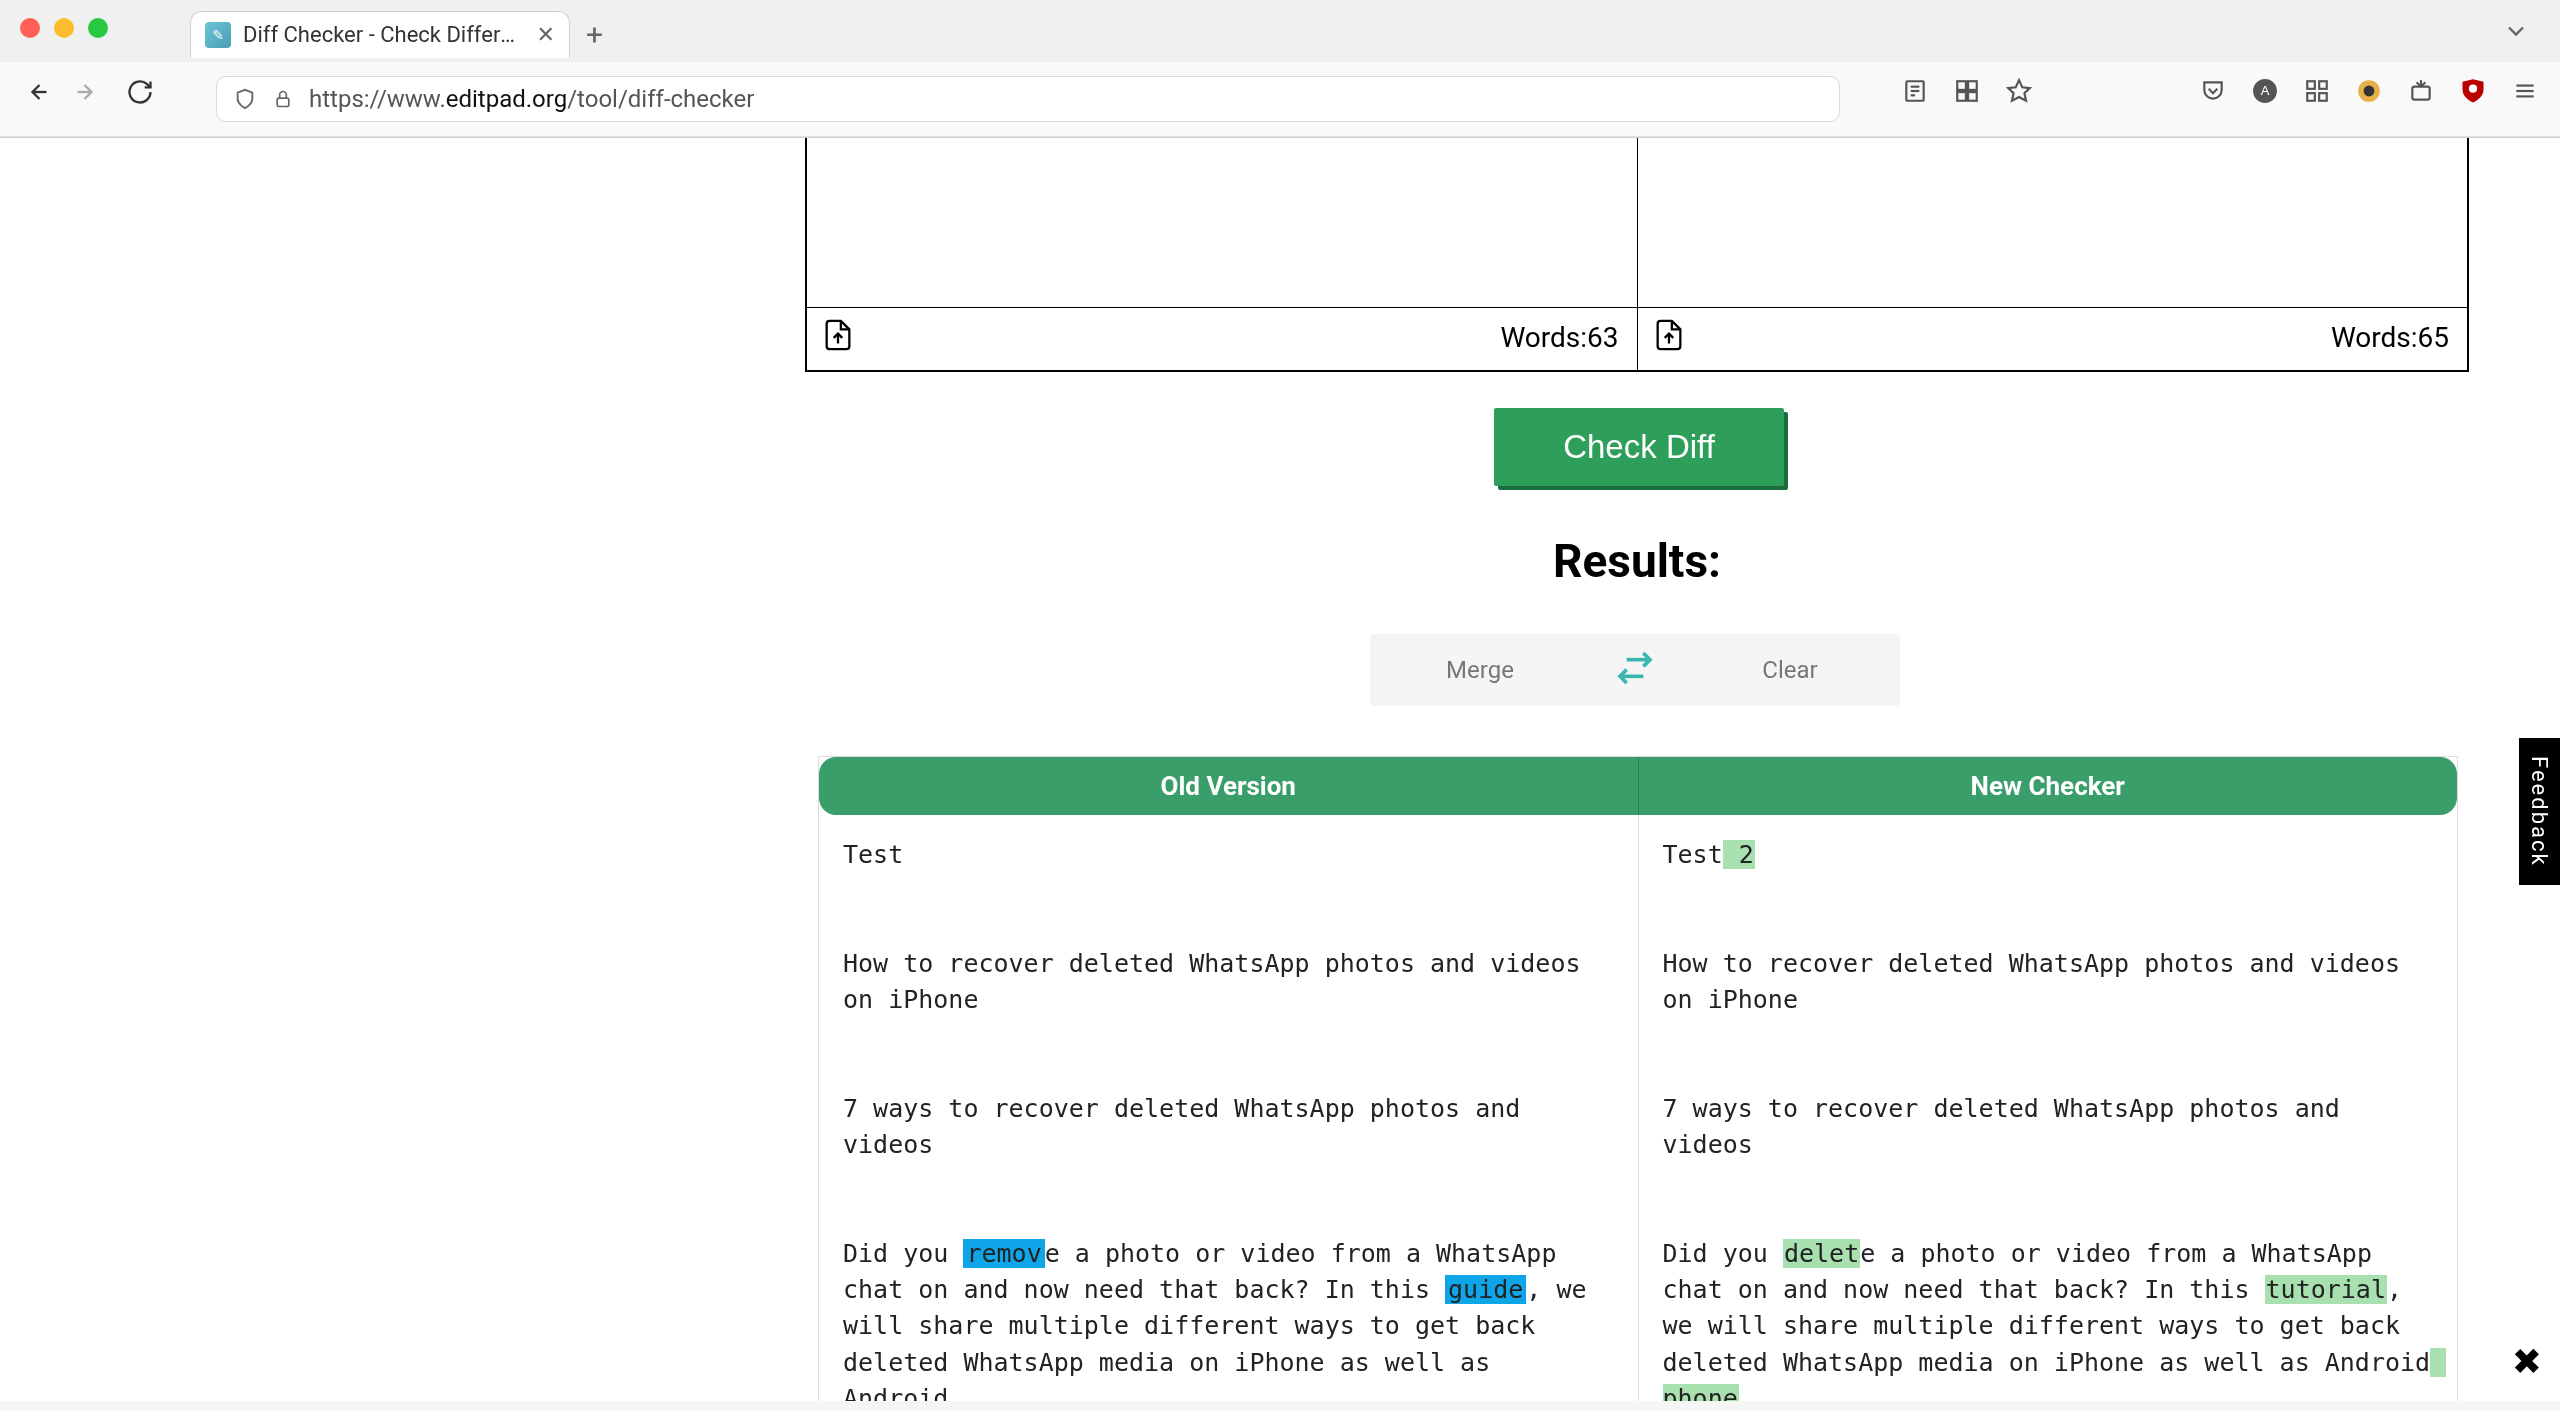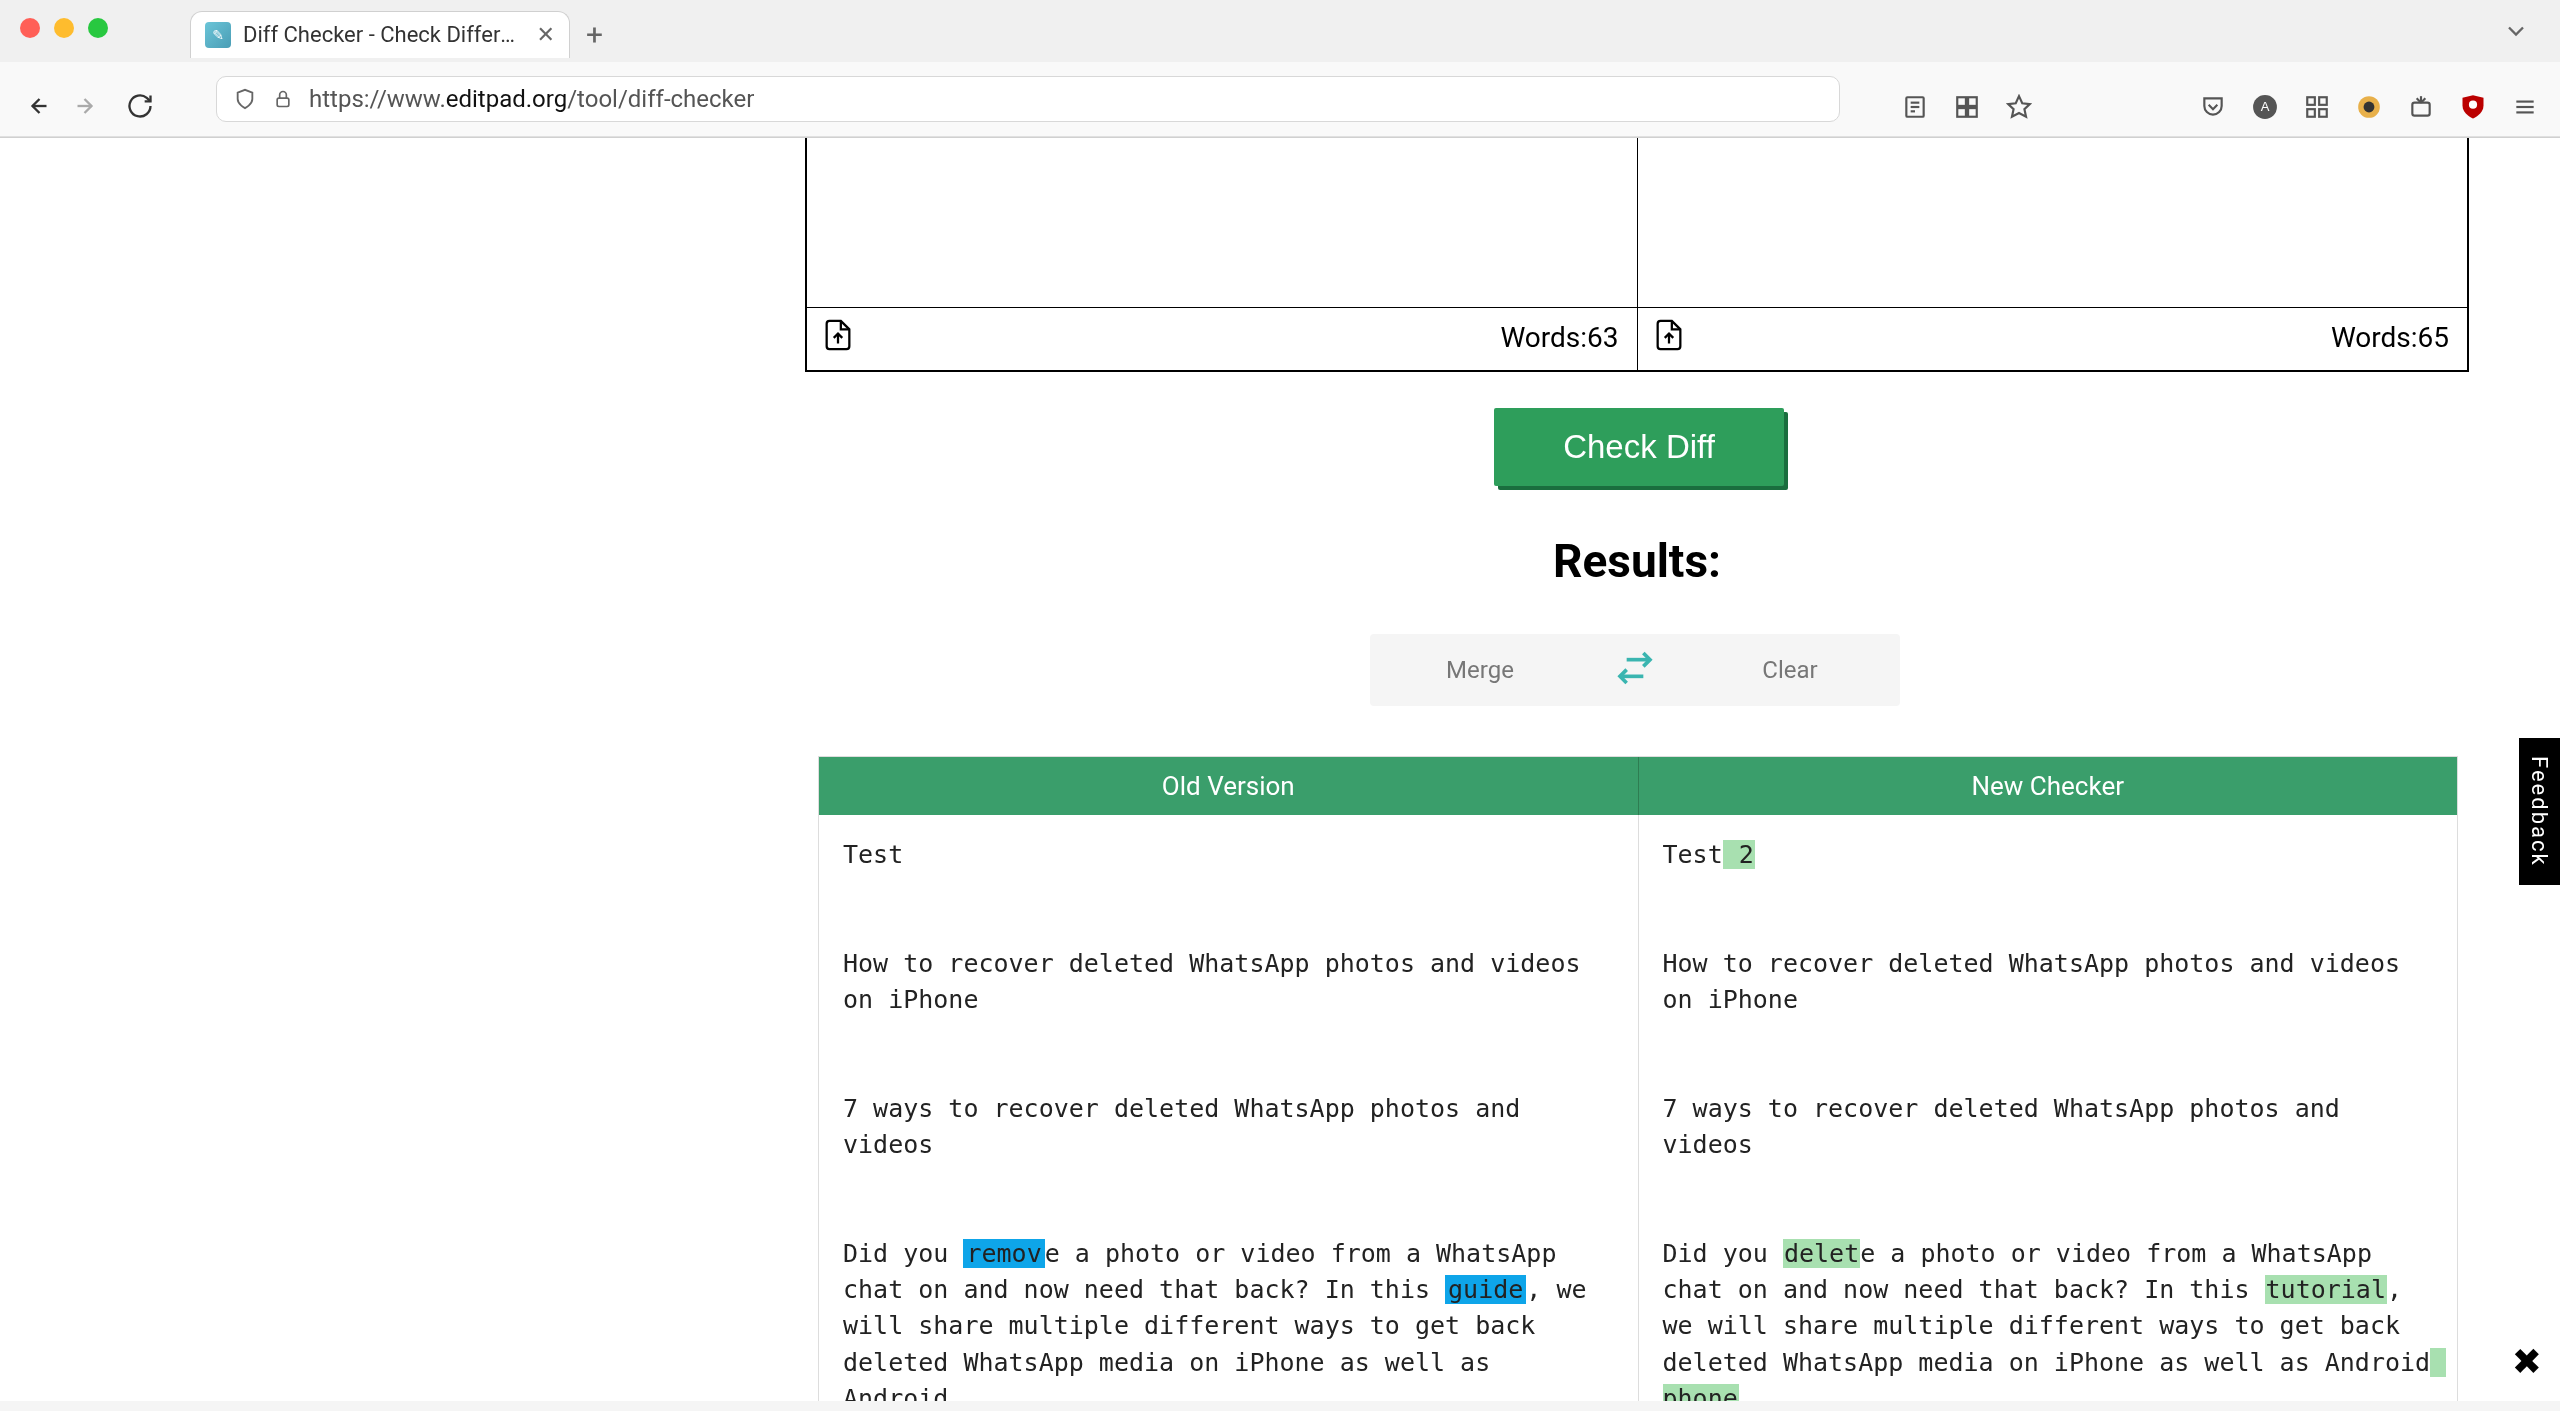--- a/index.html
+++ b/index.html
@@ -57,21 +57,21 @@
   color: #fff; font-size: 14px;
 }
 .tab-title { flex: 1; white-space: nowrap; overflow: hidden; text-overflow: ellipsis; }
 .tab-close { font-size: 22px; color: #666; cursor: pointer; }
 .new-tab { margin-left: 16px; font-size: 30px; color: #666; cursor: pointer; }
 .tabs-dropdown { margin-left: auto; margin-right: 30px; font-size: 24px; color: #666; cursor: pointer; }
 
 .nav-bar {
   background: #f9f9f9;
   display: flex;
-  align-items: flex-end;
+  align-items: flex-start;
   padding: 14px 20px;
   gap: 20px;
   border-bottom: 1px solid #e0e0e0;
 }
 .nav-btn { width: 32px; height: 32px; display: flex; align-items: center; justify-content: center; color: #333; cursor: pointer; }
 .nav-btn.disabled { color: #aaa; }
 .url-bar {
   flex: 1;
   display: flex;
   align-items: center;
@@ -181,21 +181,22 @@
   margin-left: 818px;
   width: 1640px;
   margin-top: 50px;
   border: 1px solid #ddd;
 }
 .diff-table-header {
   display: flex;
   background: #3a9e6b;
   color: #fff;
   font-size: 26px;
-  font-weight: 400;
+  font-weight: 700;
+  border-radius: 17px;
 }
 .diff-hdr-col {
   flex: 1;
   text-align: center;
   padding: 14px 0;
   border-right: 1px solid #2e7d52;
 }
 .diff-hdr-col:last-child { border-right: none; }
 
 .diff-table-body {

